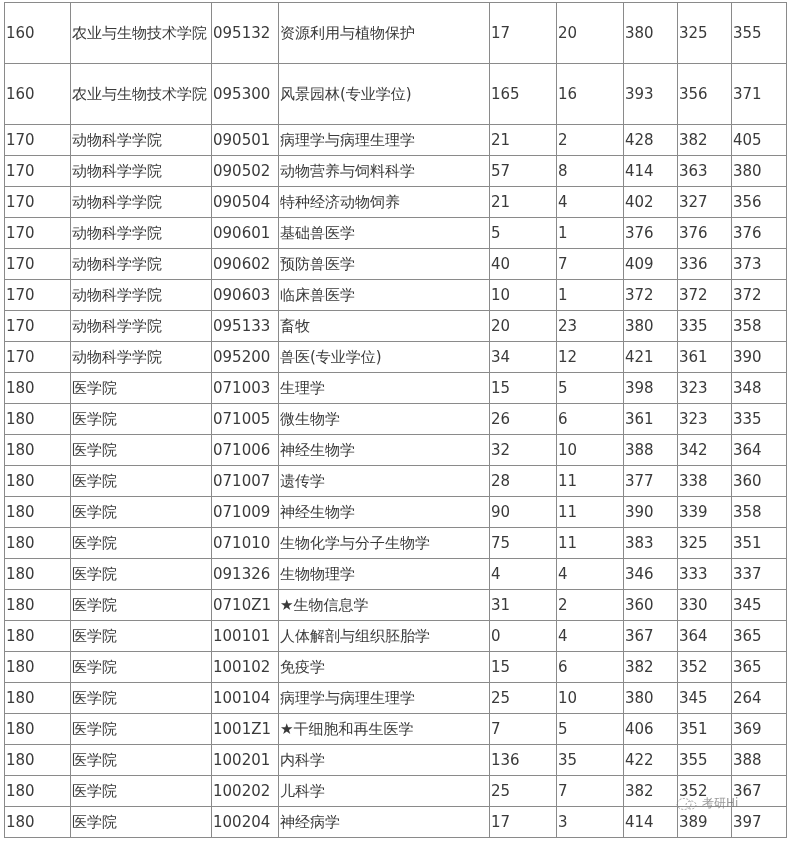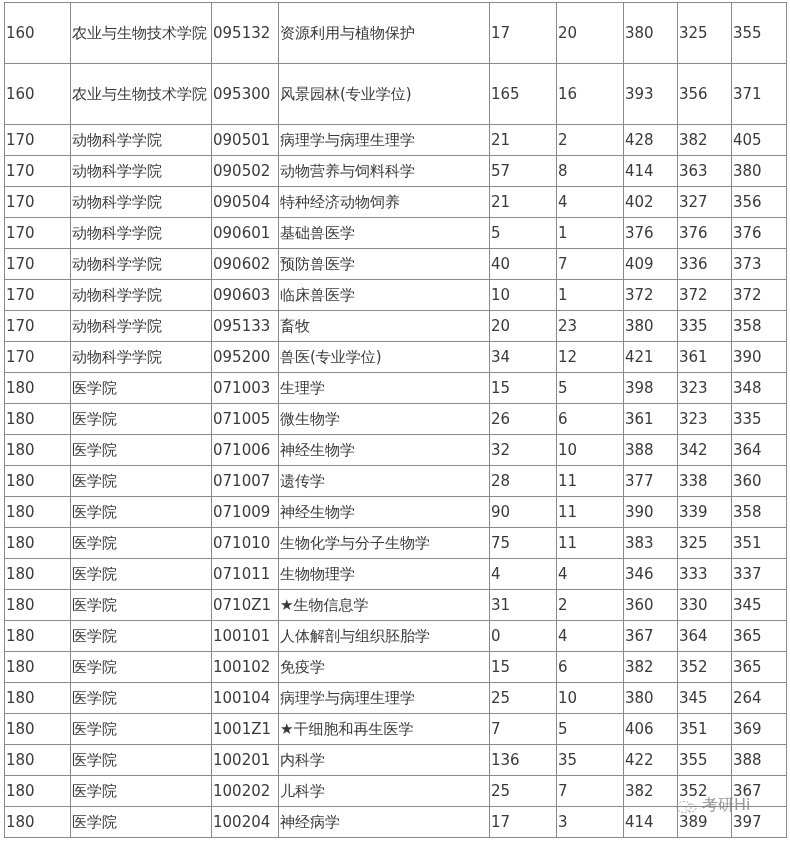--- a/index.html
+++ b/index.html
@@ -20,21 +20,21 @@
     white-space: nowrap;
     overflow: hidden;
     height: 30px;
     color: #3a3a3a;
   }
   table.score-table td.wrap { white-space: normal; line-height: 30px; }
   table.score-table tr.tall td { height: 60px; }
   .watermark {
     position: absolute; left: 676px; top: 795px;
     display: flex; align-items: center; gap: 4px;
-    color: rgba(120,120,120,0.75); font-size: 16px;
+    color: rgba(120,120,120,0.75); font-size: 12px;
     pointer-events: none;
   }
   .watermark .wm-icon {
     width: 22px; height: 14px; position: relative;
   }
 </style>
 </head>
 <body>
 
 <table class="score-table">
@@ -222,21 +222,21 @@
         <td>生物化学与分子生物学</td>
         <td>75</td>
         <td>11</td>
         <td>383</td>
         <td>325</td>
         <td>351</td>
       </tr>
       <tr>
         <td>180</td>
         <td>医学院</td>
-        <td>071011</td>
+        <td>091326</td>
         <td>生物物理学</td>
         <td>4</td>
         <td>4</td>
         <td>346</td>
         <td>333</td>
         <td>337</td>
       </tr>
       <tr>
         <td>180</td>
         <td>医学院</td>

